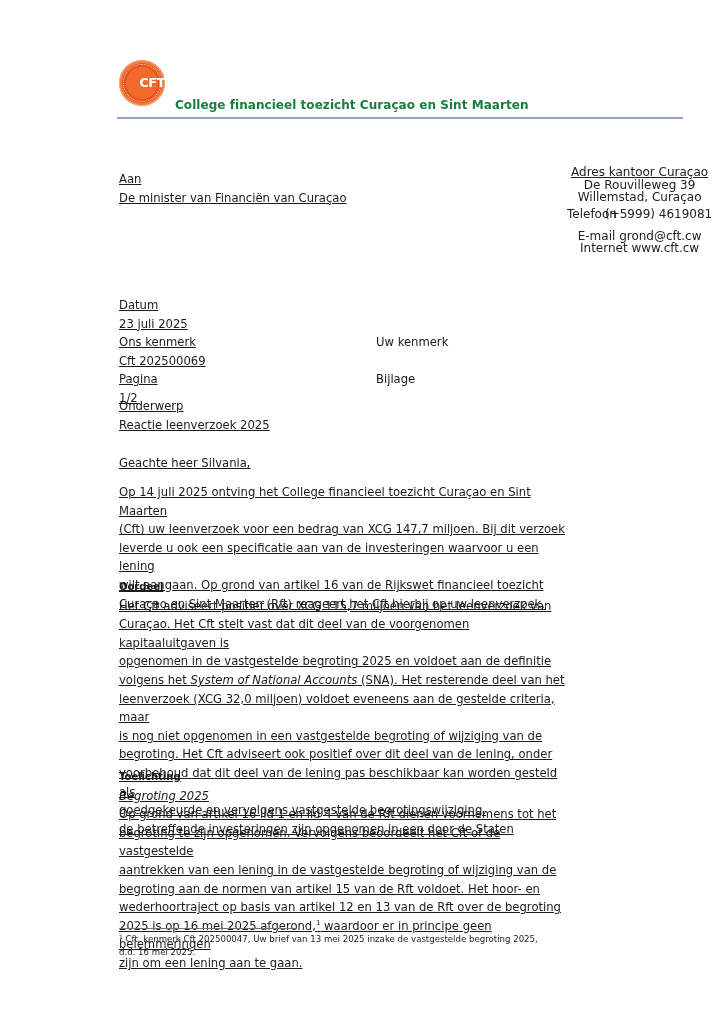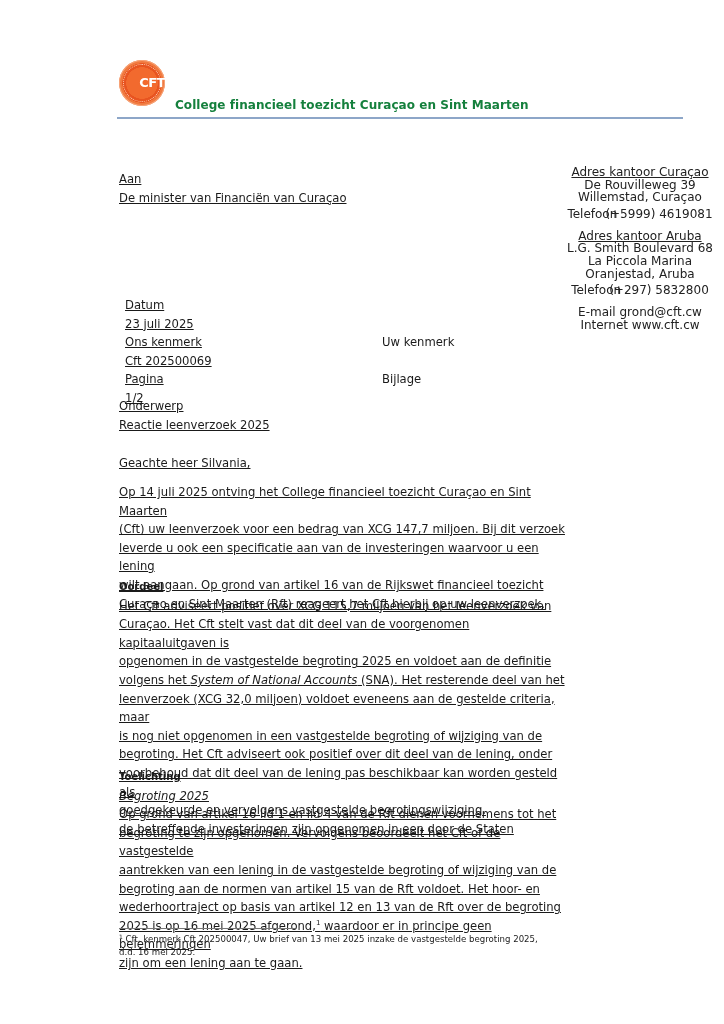--- a/index.html
+++ b/index.html
@@ -21,21 +21,21 @@
     .addr { position: absolute; left: 567px; top: 166px; font-size: 12px; line-height: 12.6px; color: #222; text-align: center; }
     .addr .block { margin-bottom: 9.5px; }
     .addr .head { text-decoration: underline; }
     .addr .tel { margin-top: 4px; }
     .addr .tel .lbl { display: inline-block; width: 38px; }
     .addr .contact { margin-top: 2px; }
 
     
     .t { position: absolute; left: 119px; font-size: 11.6px; line-height: 18.6px; color: #1a1a1a; text-decoration: underline; }
     .recipient { top: 170px; }
-    .meta { top: 296px; width: 440px; margin-left: 6px; }
+    .meta { top: 296px; width: 440px; }
     .meta .row { position: relative; height: 18.6px; }
     .meta .right { position: absolute; left: 257px; top: 0; }
     .subject { top: 397px; }
     .greeting { top: 454px; }
     .para { width: 450px; }
     .p1 { top: 483px; }
     .p2 { top: 578px; }
     .p3 { top: 768px; }
     h3 { margin: 0; font-size: 10px; font-weight: bold; line-height: 18.6px; }
     .sub { font-style: italic; }
@@ -56,27 +56,20 @@
   </div>
   <div class="org-name">College financieel toezicht Curaçao en Sint Maarten</div>
   <div class="header-rule"></div>
 
   <div class="addr">
     <div class="block">
       <div class="head">Adres kantoor Curaçao</div>
       <div>De Rouvilleweg 39</div>
       <div>Willemstad, Curaçao</div>
       <div class="tel"><span class="lbl">Telefoon</span><span>(+5999) 4619081</span></div>
-    </div>
-    <div class="block">
-      <div class="head">Adres kantoor Aruba</div>
-      <div>L.G. Smith Boulevard 68</div>
-      <div>La Piccola Marina</div>
-      <div>Oranjestad, Aruba</div>
-      <div class="tel"><span class="lbl">Telefoon</span><span>(+297) 5832800</span></div>
     </div>
     <div class="contact">
       <div>E-mail  grond@cft.cw</div>
       <div>Internet www.cft.cw</div>
     </div>
   </div>
 
   <div class="t recipient">
     <div>Aan</div>
     <div>De minister van Financiën van Curaçao</div>

